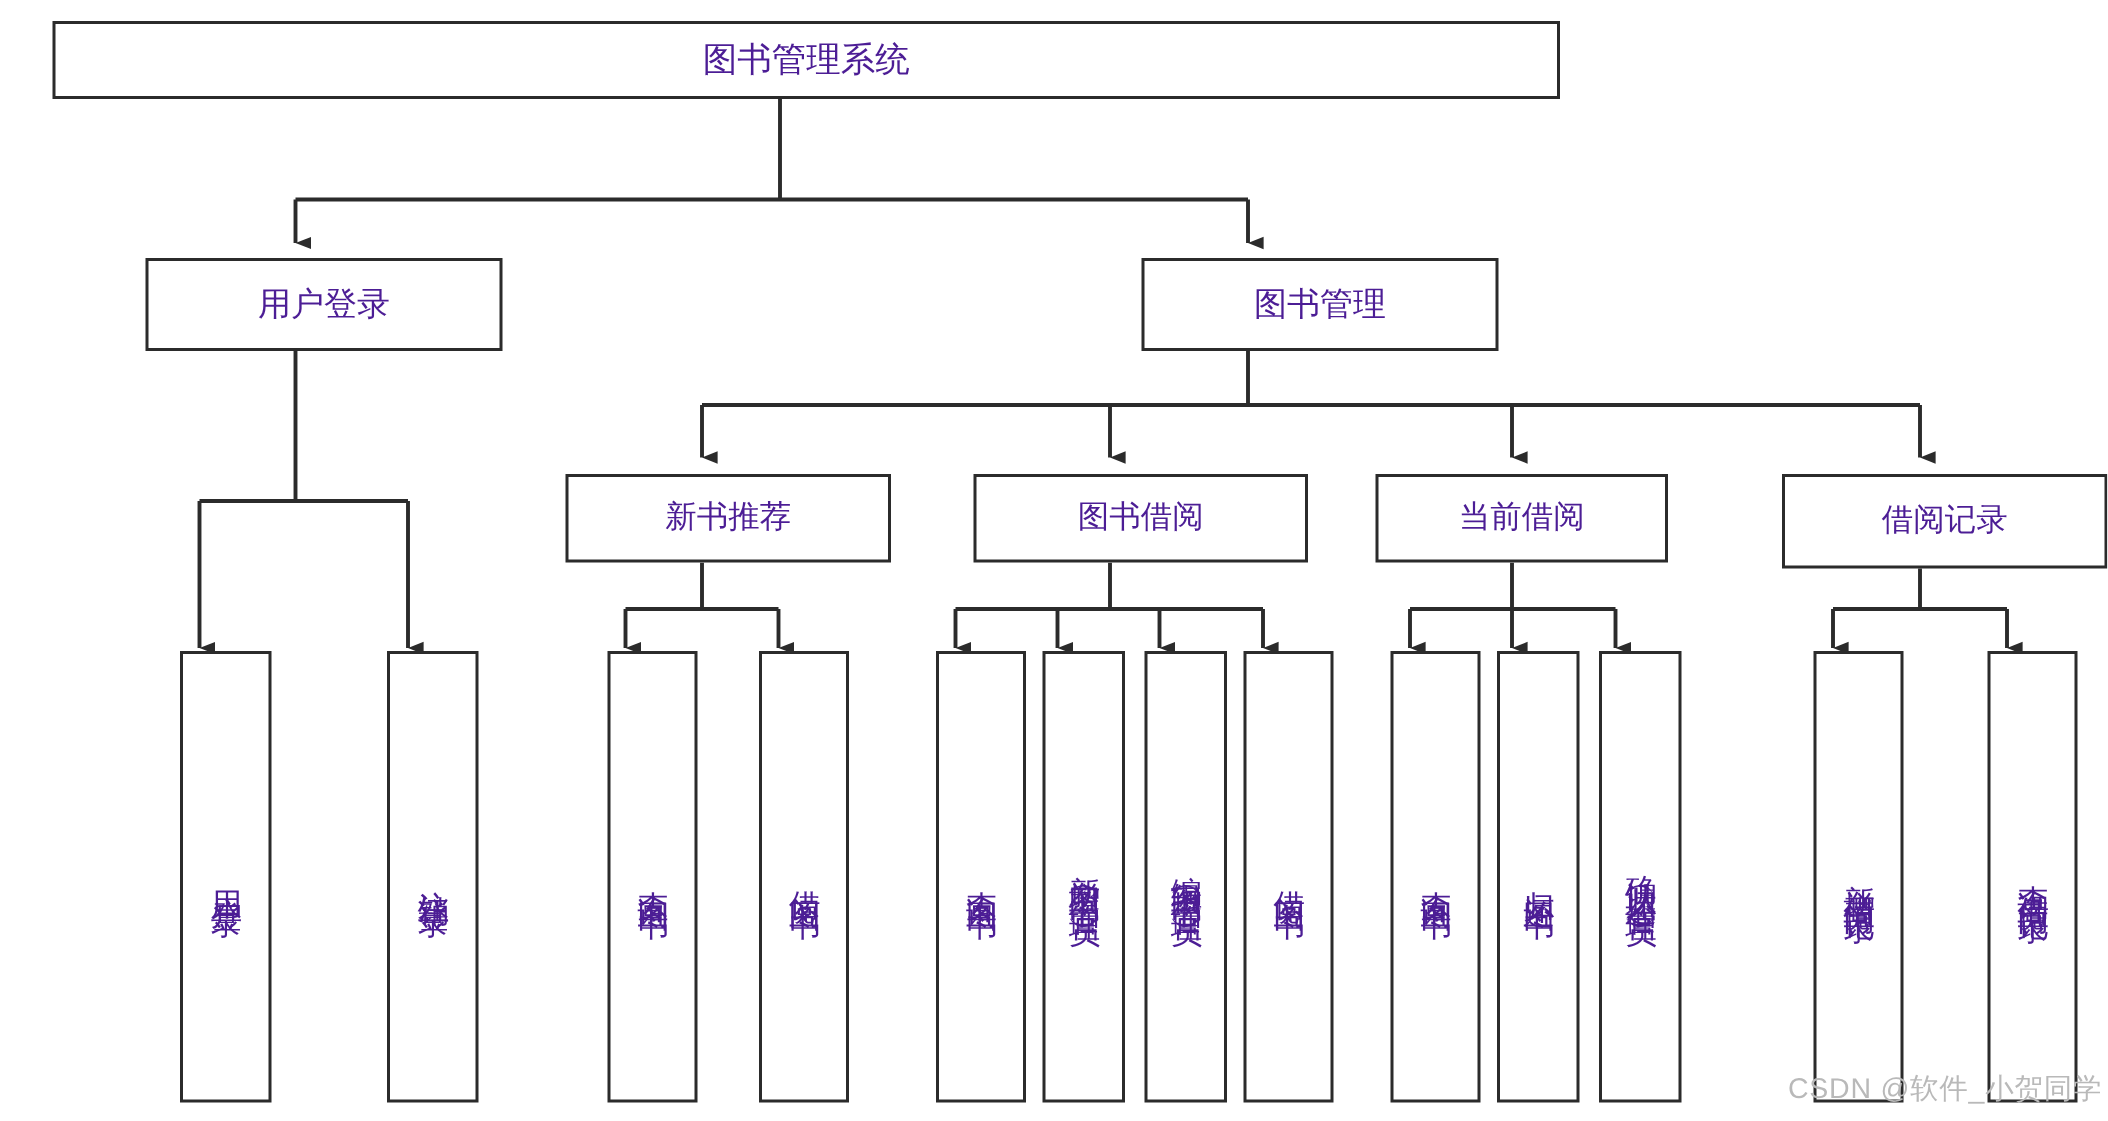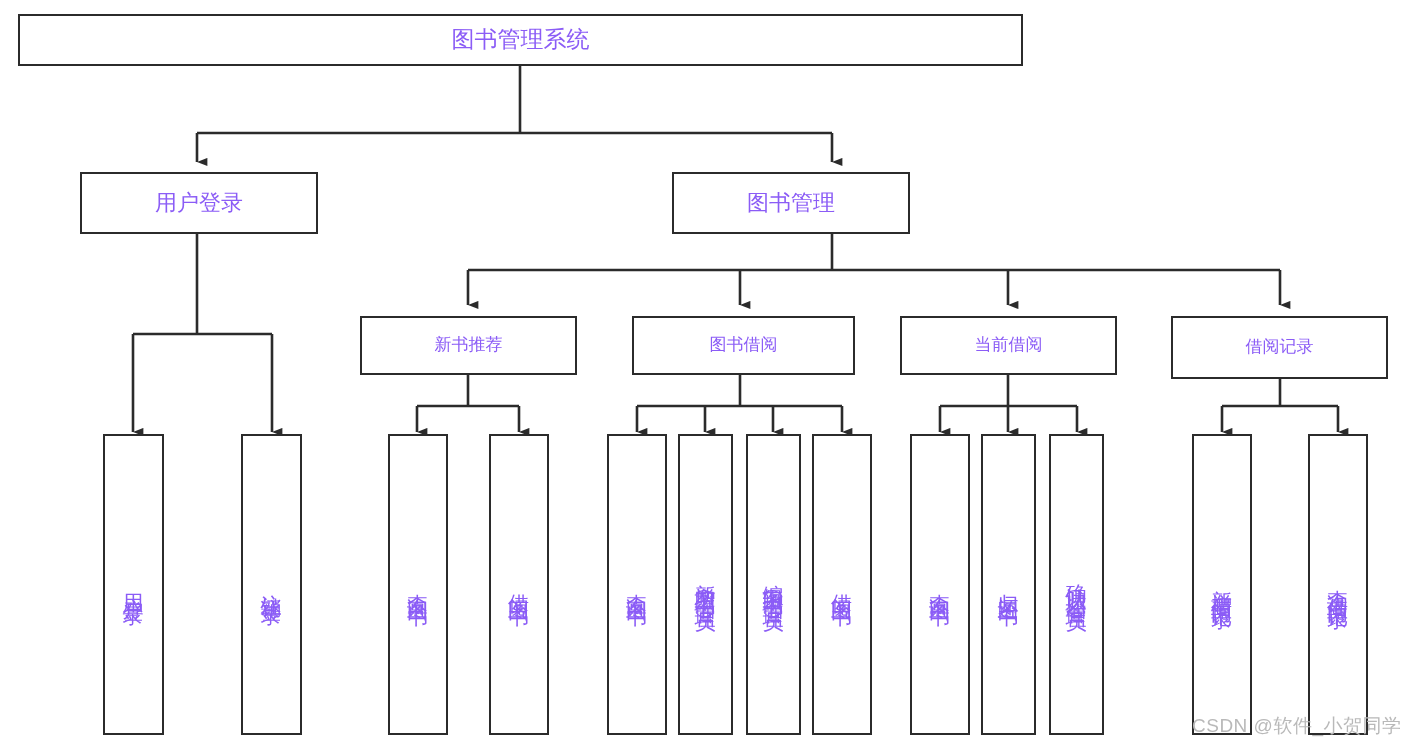--- a/index.html
+++ b/index.html
@@ -27,31 +27,32 @@
     pointer-events: none;
   }
   .node {
     position: absolute;
     box-sizing: border-box;
     border: 2.5px solid #2b2b2b;
     background: #ffffff;
     display: flex;
     align-items: center;
     justify-content: center;
-    color: #8b5cf6;
+    color: #4c1d95;
     line-height: 1.18;
+    margin-left: 17px;
   }
   .node.root {
     font-size: 23px;
   }
   .node.lvl2 {
     font-size: 22px;
   }
   .node.lvl3 {
-    font-size: 17px;
+    font-size: 21px;
   }
   .node.leaf {
     font-size: 21px;
     align-items: center;
     justify-content: center;
     padding: 6px 0;
   }
   .vtext {
     writing-mode: vertical-rl;
     text-orientation: upright;
@@ -126,31 +127,31 @@
     </g>
   </svg>
 
   <div class="node root" style="left:18px; top:14px; width:1005px; height:52px;">
     <span>图书管理系统</span>
   </div>
 
   <div class="node lvl2" style="left:80px; top:172px; width:238px; height:62px;">
     <span>用户登录</span>
   </div>
-  <div class="node lvl2" style="left:672px; top:172px; width:238px; height:62px;">
+  <div class="node lvl2" style="left:744px; top:172px; width:238px; height:62px;">
     <span>图书管理</span>
   </div>
 
   <div class="node lvl3" style="left:360px; top:316px; width:217px; height:59px;">
     <span>新书推荐</span>
   </div>
   <div class="node lvl3" style="left:632px; top:316px; width:223px; height:59px;">
     <span>图书借阅</span>
   </div>
-  <div class="node lvl3" style="left:900px; top:316px; width:217px; height:59px;">
+  <div class="node lvl3" style="left:900px; top:316px; width:195px; height:59px;">
     <span>当前借阅</span>
   </div>
   <div class="node lvl3" style="left:1171px; top:316px; width:217px; height:63px;">
     <span>借阅记录</span>
   </div>
 
   <div class="node leaf" style="left:103px; top:434px; width:61px; height:301px;">
     <span class="vtext">用户登录</span>
   </div>
   <div class="node leaf" style="left:241px; top:434px; width:61px; height:301px;">

